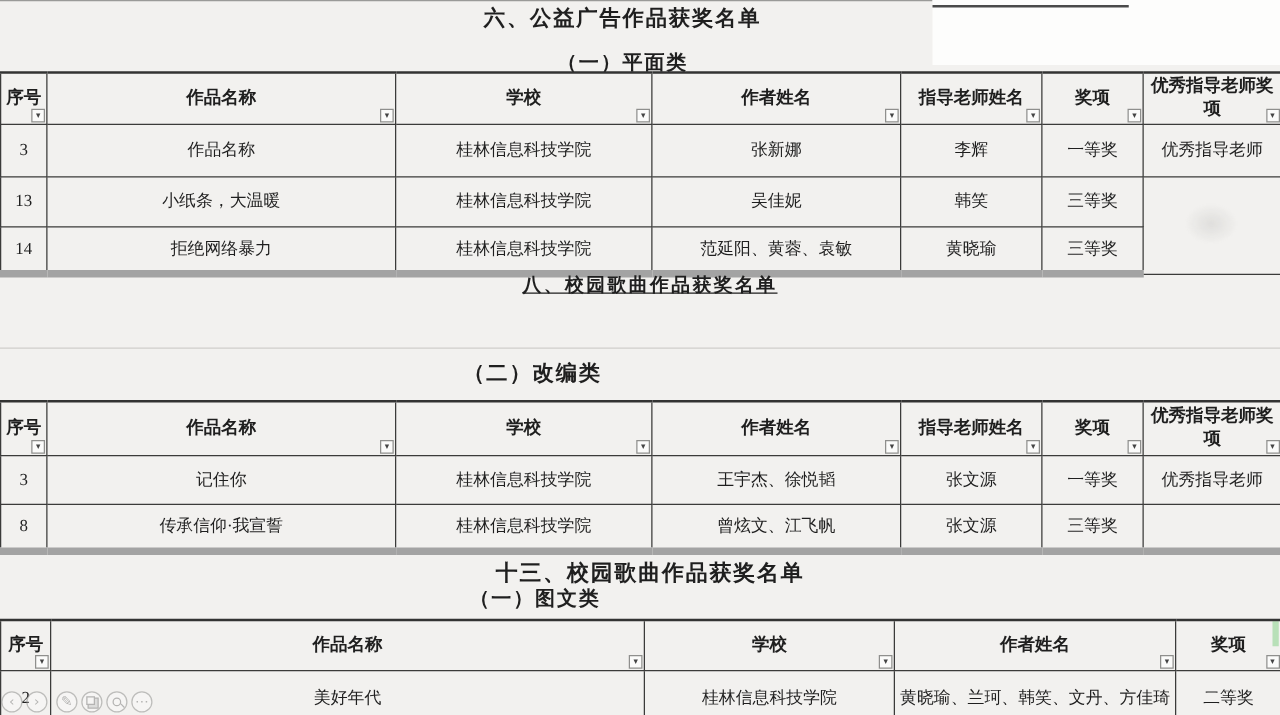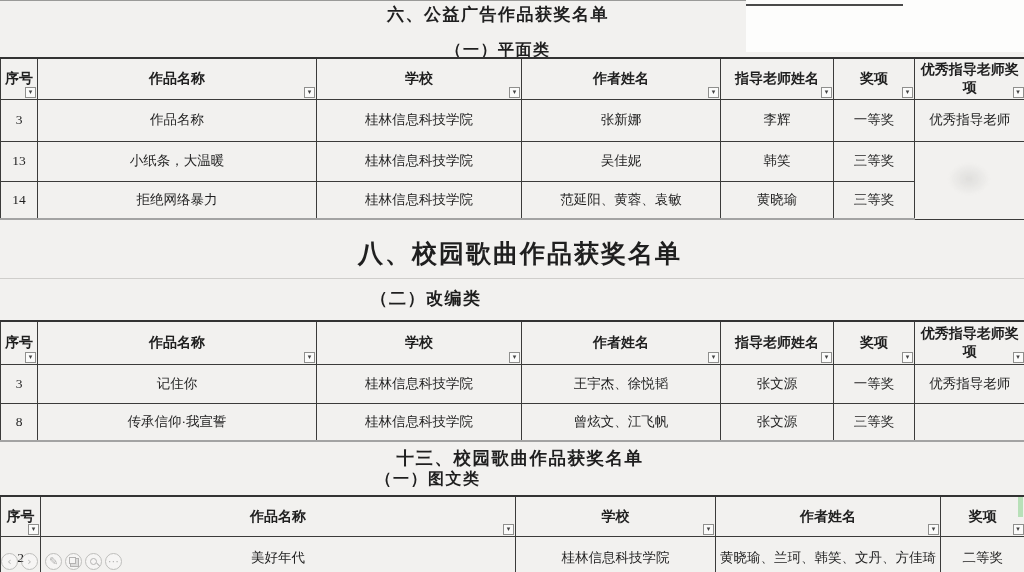--- a/index.html
+++ b/index.html
@@ -20,38 +20,38 @@
   .white-box-edge { left:746px; top:4px; width:157px; height:2px; background:#4a4a4a; }
   .mid-hairline { left:0; top:278px; width:1024px; height:1px; background:#cfcecb; }
   .smudge { left:948px; top:163px; width:42px; height:32px; border-radius:50%;
             background:radial-gradient(closest-side, rgba(150,150,148,0.20), rgba(150,150,148,0)); filter:blur(1px); }
   .green-sliver { left:1018px; top:497px; width:5px; height:20px; background:#aeddae; opacity:.85; }
 
   
   .title-line { left:0; text-align:center; font-weight:bold; letter-spacing:1.5px; white-space:nowrap;padding-left:16px; }
   .t1a { top:3px;  width:980px;  font-size:17px; }
   .t1b { top:40px; width:980px;  font-size:16px; }
-  .t2a { top:237px; width:1024px; font-size:25px; letter-spacing:2px; }
+  .t2a { top:219px; width:1024px; font-size:15px; letter-spacing:2px;text-decoration:underline; }
   .t2b { top:287px; width:836px; font-size:17px; }
   .t3a { top:446px; width:1024px; font-size:17.5px; }
   .t3b { top:469px; width:840px; font-size:16px; }
 
   
   table { border-collapse:collapse; table-layout:fixed; width:1024px; }
   .tbl1 { top:57px; }  .tbl2 { top:320px; }  .tbl3 { top:495px; }
   th, td {
     border:1px solid #3b3b3a;
     text-align:center; vertical-align:middle;
     padding:1px 3px; overflow:hidden;
   }
   th { font-weight:bold; font-size:14px; position:relative; line-height:1.25; }
   td { font-size:13.5px; line-height:1.3; }
   th:last-child, td:last-child { border-right:none; }
   thead th { border-top:2px solid #333; }
-  table.closed tbody tr:last-child td { border-bottom:2px solid #a3a3a3; }
+  table.closed tbody tr:last-child td { border-bottom:6px solid #a3a3a3; }
 
   .filter-btn {
     position:absolute; right:1px; bottom:1px;
     width:11px; height:11px;
     background:#fbfbfa; border:1px solid #8f8f8d;
     font-size:7px; line-height:9px; color:#444;
     font-family:"DejaVu Sans","Liberation Sans",sans-serif;
     text-align:center; cursor:pointer;
   }
 

